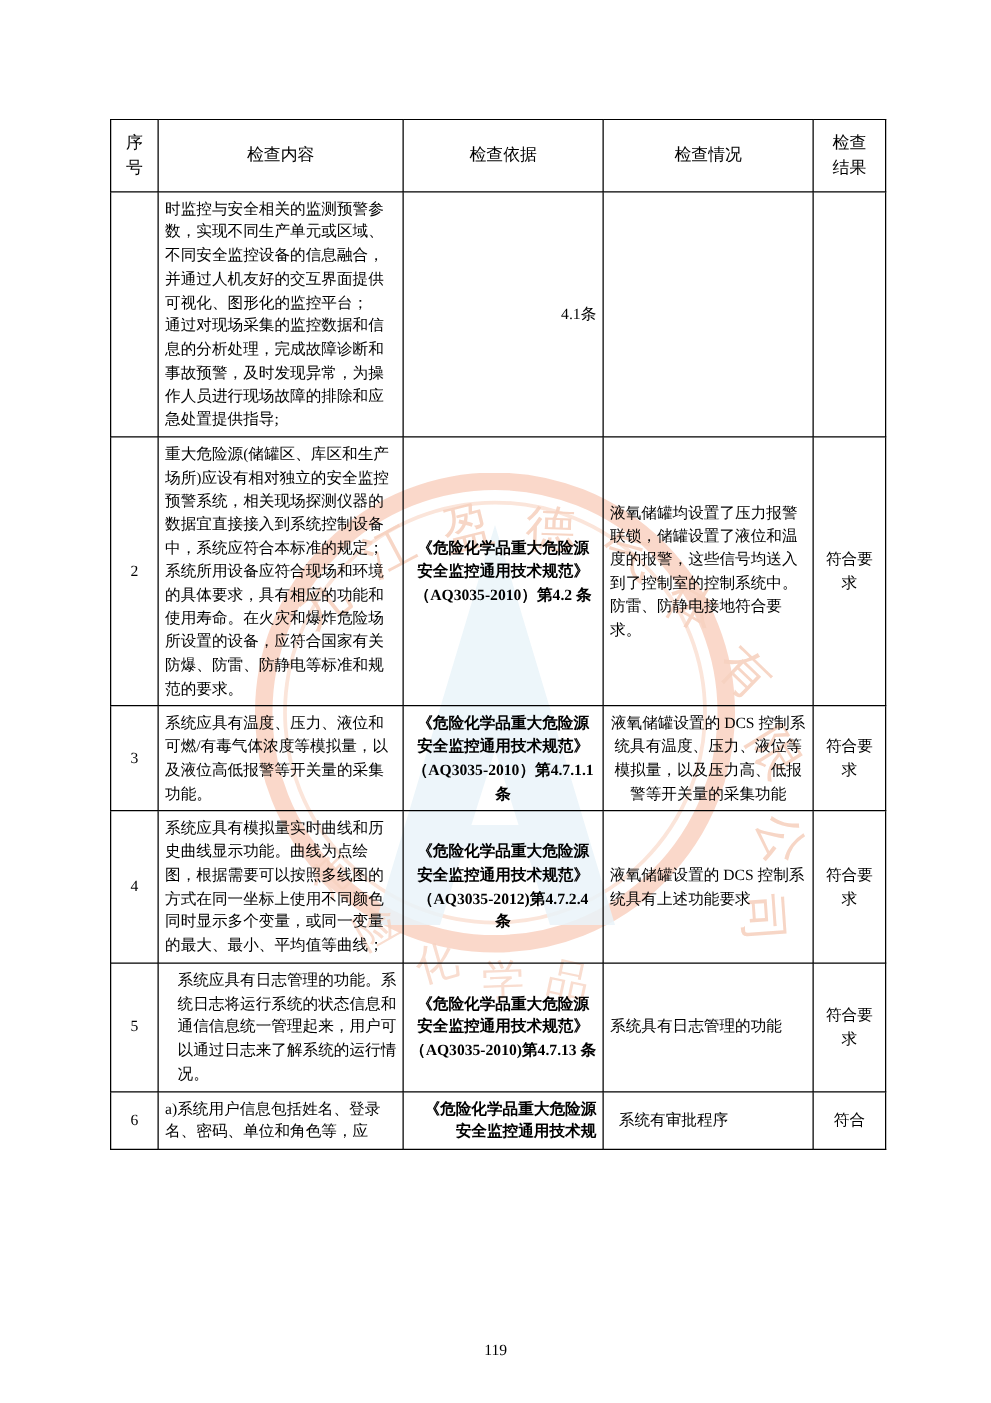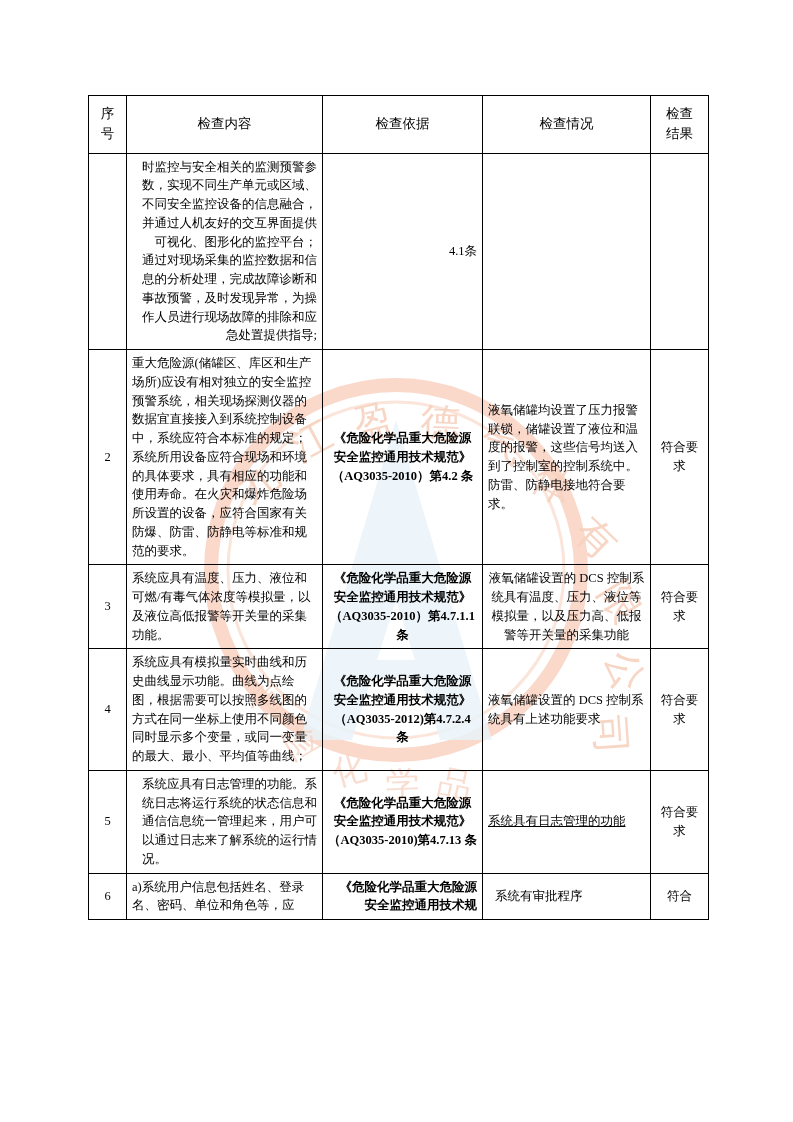--- a/index.html
+++ b/index.html
@@ -182,21 +182,21 @@
           <th>检查情况</th>
           <th>
             <span>检查</span><br>
             <span>结果</span>
           </th>
         </tr>
       </thead>
       <tbody>
         <tr>
           <td class="no"></td>
-          <td class="cont" style="white-space: pre-line; text-align: right;">时监控与安全相关的监测预警参数，实现不同生产单元或区域、不同安全监控设备的信息融合，并通过人机友好的交互界面提供可视化、图形化的监控平台；
+          <td class="cont" style="white-space: pre-line;">时监控与安全相关的监测预警参数，实现不同生产单元或区域、不同安全监控设备的信息融合，并通过人机友好的交互界面提供可视化、图形化的监控平台；
 通过对现场采集的监控数据和信息的分析处理，完成故障诊断和事故预警，及时发现异常，为操作人员进行现场故障的排除和应急处置提供指导;</td>
           <td class="basis-top">4.1条</td>
           <td class="sit" style="white-space: pre-line;"></td>
           <td class="res"></td>
         </tr>
         <tr>
           <td class="no">2</td>
           <td class="cont" style="white-space: pre-line; margin-left: 48px;">重大危险源(储罐区、库区和生产场所)应设有相对独立的安全监控预警系统，相关现场探测仪器的数据宜直接接入到系统控制设备中，系统应符合本标准的规定；
 系统所用设备应符合现场和环境的具体要求，具有相应的功能和使用寿命。在火灾和爆炸危险场所设置的设备，应符合国家有关防爆、防雷、防静电等标准和规范的要求。</td>
           <td class="basis">《危险化学品重大危险源安全监控通用技术规范》（AQ3035-2010）第4.2 条</td>
@@ -215,28 +215,29 @@
           <td class="no">4</td>
           <td class="cont" style="white-space: pre-line;">系统应具有模拟量实时曲线和历史曲线显示功能。曲线为点绘图，根据需要可以按照多线图的方式在同一坐标上使用不同颜色同时显示多个变量，或同一变量的最大、最小、平均值等曲线；</td>
           <td class="basis">《危险化学品重大危险源安全监控通用技术规范》（AQ3035-2012)第4.7.2.4 条</td>
           <td class="sit" style="white-space: pre-line;">液氧储罐设置的 DCS 控制系统具有上述功能要求</td>
           <td class="res">符合要求</td>
         </tr>
         <tr>
           <td class="no">5</td>
           <td class="cont" style="white-space: pre-line; padding-left: 15px;">系统应具有日志管理的功能。系统日志将运行系统的状态信息和通信信息统一管理起来，用户可以通过日志来了解系统的运行情况。</td>
           <td class="basis">《危险化学品重大危险源安全监控通用技术规范》（AQ3035-2010)第4.7.13 条</td>
-          <td class="sit" style="white-space: pre-line; text-decoration: underline;">系统具有日志管理的功能</td>
+          <td class="sit" style="white-space: pre-line;">系统具有日志管理的功能</td>
           <td class="res">符合要求</td>
         </tr>
         <tr>
           <td class="no">6</td>
           <td class="cont v-top" style="white-space: pre-line;">a)系统用户信息包括姓名、登录名、密码、单位和角色等，应</td>
           <td class="basis basis-top">《危险化学品重大危险源安全监控通用技术规</td>
           <td class="sit v-top" style="white-space: pre-line; padding-left: 12px;">系统有审批程序</td>
           <td class="res v-top">符合</td>
         </tr>
       </tbody>
     </table>
   </div>
 
+  <div class="pagenum">119</div>
 
 </div>
 
 </body></html>

